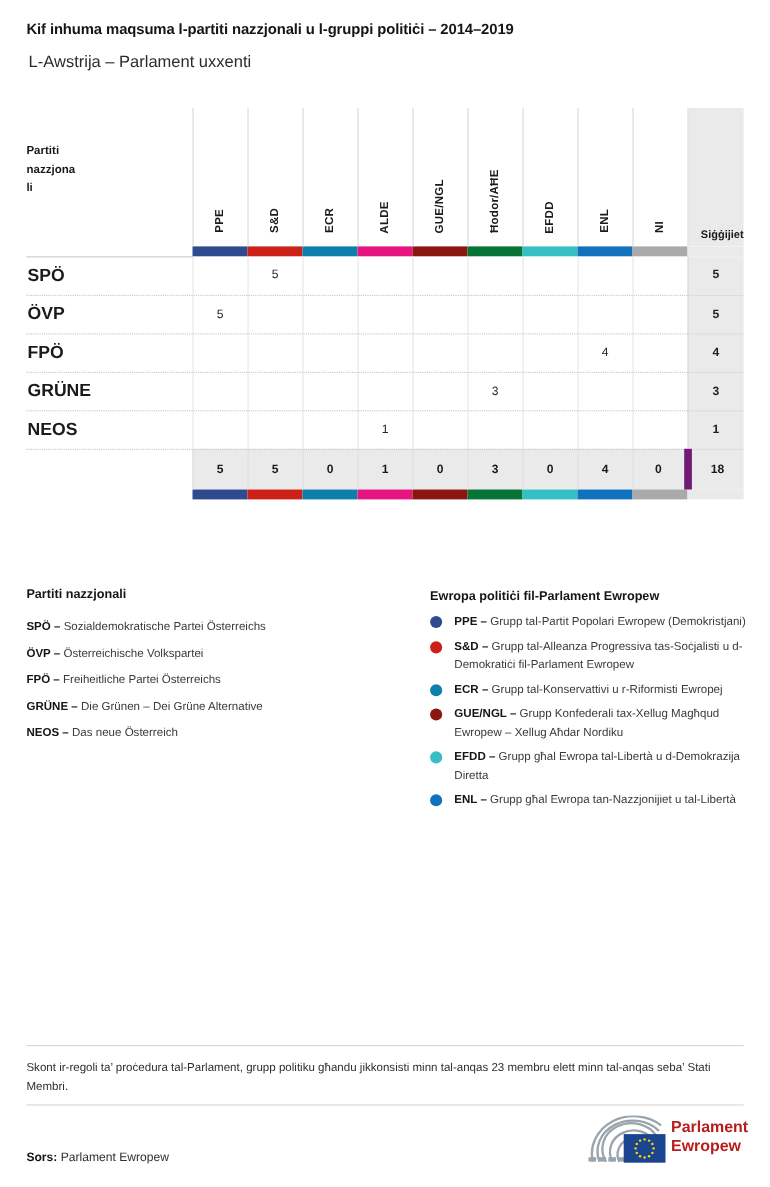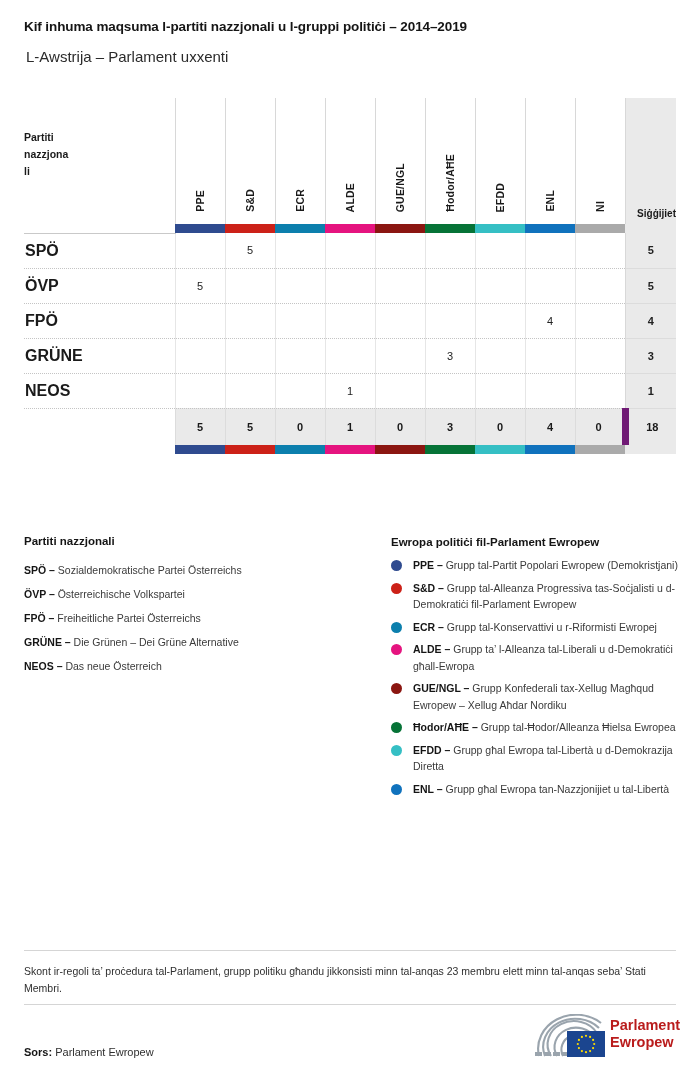--- a/index.html
+++ b/index.html
@@ -360,30 +360,22 @@
         </div>
         <div class="grp-row">
           <span class="grp-dot" style="background: rgb(204, 33, 24);"></span>
           <div class="grp-text"><b>S&amp;D –</b> <span>Grupp tal-Alleanza Progressiva tas-Soċjalisti u d-Demokratiċi fil-Parlament Ewropew</span></div>
         </div>
         <div class="grp-row">
           <span class="grp-dot" style="background: rgb(12, 127, 173);"></span>
           <div class="grp-text"><b>ECR –</b> <span>Grupp tal-Konservattivi u r-Riformisti Ewropej</span></div>
         </div>
         <div class="grp-row">
-          <span class="grp-dot" style="background: rgb(229, 20, 127);"></span>
-          <div class="grp-text"><b>ALDE –</b> <span>Grupp ta’ l-Alleanza tal-Liberali u d-Demokratiċi għall-Ewropa</span></div>
-        </div>
-        <div class="grp-row">
           <span class="grp-dot" style="background: rgb(139, 22, 17);"></span>
           <div class="grp-text"><b>GUE/NGL –</b> <span>Grupp Konfederali tax-Xellug Magħqud Ewropew – Xellug Aħdar Nordiku</span></div>
-        </div>
-        <div class="grp-row">
-          <span class="grp-dot" style="background: rgb(6, 115, 55);"></span>
-          <div class="grp-text"><b>Ħodor/AĦE –</b> <span>Grupp tal-Ħodor/Alleanza Ħielsa Ewropea</span></div>
         </div>
         <div class="grp-row">
           <span class="grp-dot" style="background: rgb(53, 191, 196);"></span>
           <div class="grp-text"><b>EFDD –</b> <span>Grupp għal Ewropa tal-Libertà u d-Demokrazija Diretta</span></div>
         </div>
         <div class="grp-row">
           <span class="grp-dot" style="background: rgb(16, 114, 189);"></span>
           <div class="grp-text"><b>ENL –</b> <span>Grupp għal Ewropa tan-Nazzjonijiet u tal-Libertà</span></div>
         </div>
       </div>

